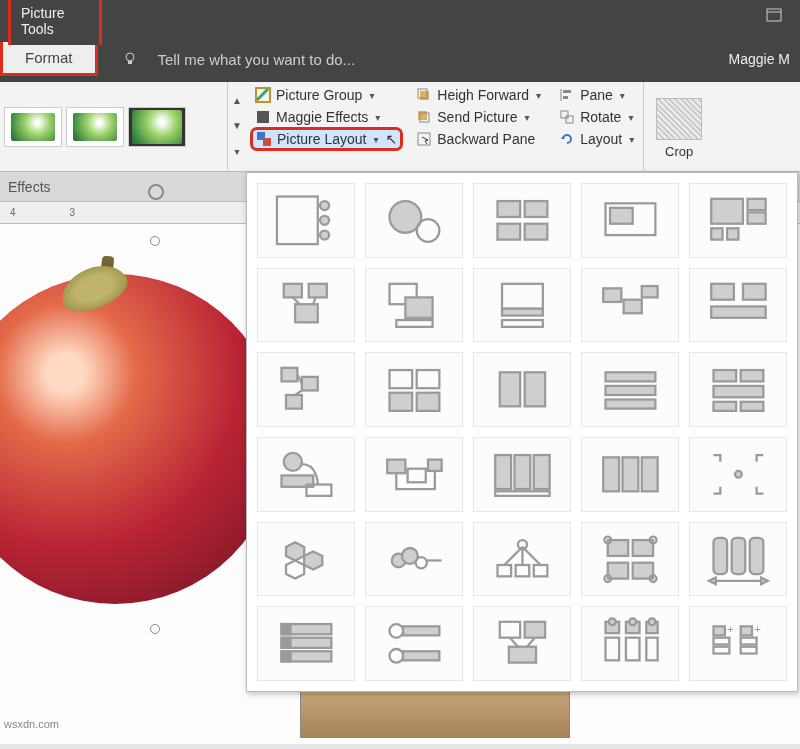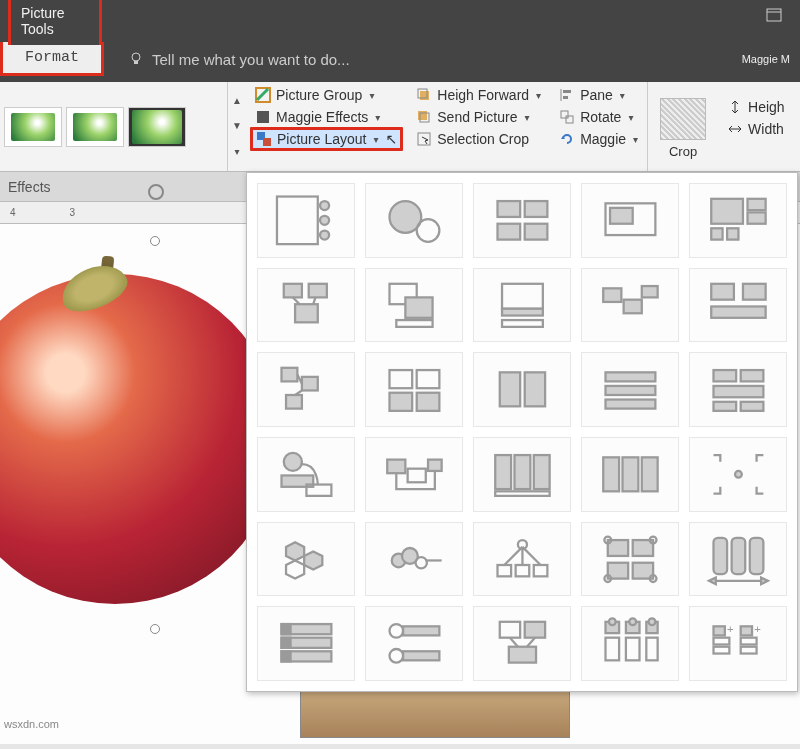--- a/index.html
+++ b/index.html
@@ -2,38 +2,38 @@
 <html><head>
 <meta charset="utf-8">
 <style>
   * { box-sizing: border-box; margin: 0; padding: 0; font-family: "Segoe UI", Arial, sans-serif; }
   body { width: 800px; height: 749px; overflow: hidden; background: #e6e6e6; position: relative; }
 
   .titlebar { height: 36px; background: #444; display: flex; align-items: center; padding: 0 8px; position:relative; }
   .title-tab { width:94px; background:#444; color:#f0f0f0; font-size:14px; padding:8px 10px; border:3px solid #dd2b1c; border-bottom:none; margin-top:2px;}
   .title-icons { position:absolute; right:18px; top:8px; color:#ccc; }
   .tabrow { height: 46px; background: #444; display:flex; align-items:center; }
-  .tab-format { border:3px solid #dd2b1c; border-top:none; padding:7px 22px; font-size:15px; color:#444; background:#eee; margin-left:0;font-family:Liberation Mono, monospace; }
-  .tellme { color:#ccc; font-size:15px; margin-left:24px; display:flex; align-items:center; gap:8px;}
+  .tab-format { border:3px solid #dd2b1c; border-top:none; padding:7px 22px; font-size:15px; color:#444; background:#eee; margin-left:0; }
+  .tellme { color:#ccc; font-size:15px; margin-left:24px; display:flex; align-items:center; gap:20px;}
   .bulb { width:16px;height:16px; display:inline-block; }
-  .user { color:#eee; font-size:11px; position:absolute; right:10px; }
+  .user { color:#eee; font-size:14px; position:absolute; right:10px; }
 
   .ribbon { height: 90px; background:#f3f3f3; border-bottom:1px solid #bbb; display:flex; }
   .styles-group { width:228px; display:flex; flex-wrap:wrap; align-content:center; padding:6px 2px; border-right:1px solid #ccc;}
   .style-thumb { width:58px; height:40px; margin:2px; background:#fff; border:1px solid #ccc; display:flex; align-items:center; justify-content:center; position:relative;}
   .thumb-img { width:44px; height:28px; background: radial-gradient(circle at 60% 35%, #fff 6%, #9cd36a 38%, #2a7a3a 90%); border-radius:2px;}
   .thumb-grey { background:#333; padding:2px;}
   .thumb-grey .thumb-img { width:50px; height:34px;}
   .spinner-col { width:18px; display:flex; flex-direction:column; justify-content:space-around; align-items:center; padding:6px 0; color:#555;}
   .spinner-col span { font-size:10px; line-height:1;}
   .cmd-col { display:flex; flex-direction:column; padding:2px 4px; font-size:14px; color:#333;}
   .cmd-row { display:flex; align-items:center; gap:5px; padding:3px 5px; white-space:nowrap;}
   .cmd-row .drop { font-size:10px; color:#555; margin-left:2px;}
   .cmd-icon { width:16px;height:16px; display:inline-block;}
-  .layout-highlight { border:3px solid #dd2b1c; border-radius:1px; margin-top:-1px; padding:1px 3px; background:#cfe5ff;}
+  .layout-highlight { border:3px solid #dd2b1c; border-radius:7px; margin-top:-1px; padding:1px 3px; background:#cfe5ff;}
   .crap-icon { width:46px; height:44px; margin:4px 6px; background:repeating-linear-gradient(45deg,#ccc,#ccc 2px,#eee 2px,#eee 4px); border:1px solid #bbb;}
   .size-col { font-size:14px; color:#333; padding-top:14px;}
 
   .canvas-top { height:30px; background:#d9d9d9; border-bottom:1px solid #bbb; display:flex; align-items:center; padding:0 8px; font-size:14px; color:#555;}
   .ruler { height:22px; background:#efefef; border-bottom:1px solid #bbb; font-size:10px; color:#666; display:flex; align-items:center; padding-left:10px; gap:54px;}
   .workspace { position:relative; height:520px; background:#fdfdfd; }
   .apple { position:absolute; left:-50px; top:50px; width:330px; height:330px; border-radius:50%; background: radial-gradient(circle at 35% 30%, #ffd9c2 6%, #e46a4a 22%, #b92435 55%, #7a1725 90%);}
   .apple::before { content:""; position:absolute; left:150px; top:-18px; width:12px; height:46px; background:linear-gradient(#7a6a3a,#4b3d1d); border-radius:4px; transform:rotate(6deg);}
   .apple::after { content:""; position:absolute; left:110px; top:-6px; width:68px; height:40px; background:radial-gradient(ellipse at center,#c0b46b 40%,#8a8a3c 90%); border-radius:50% 50% 50% 50% / 60% 60% 40% 40%; transform:rotate(-22deg);}
   .handle { width:10px;height:10px; border:1px solid #888; background:#fff; border-radius:50%; position:absolute;}
@@ -135,21 +135,21 @@
             <rect x="4" y="4" width="9" height="9" fill="none" stroke="#888"></rect>
           </svg></span>
       <span>Send Picture</span>
         <span class="drop">▾</span>
     </div>
     <div class="cmd-row">
       <span class="cmd-icon"><svg viewBox="0 0 16 16">
             <rect x="2" y="2" width="12" height="12" fill="none" stroke="#888"></rect>
             <path d="M6 6 L12 9 L9 10 L11 13" fill="none" stroke="#333"></path>
           </svg></span>
-      <span>Selection Crop</span>
+      <span>Backward Pane</span>
     </div>
   </div>
 
   <div class="cmd-col">
     <div class="cmd-row">
       <span class="cmd-icon"><svg viewBox="0 0 16 16">
             <line x1="2" y1="2" x2="2" y2="14" stroke="#888"></line>
             <rect x="4" y="3" width="8" height="3" fill="#888"></rect>
             <rect x="4" y="9" width="5" height="3" fill="#888"></rect>
           </svg></span>
@@ -162,48 +162,30 @@
             <rect x="7" y="7" width="7" height="7" fill="none" stroke="#888"></rect>
           </svg></span>
       <span>Rotate</span>
         <span class="drop">▾</span>
     </div>
     <div class="cmd-row">
       <span class="cmd-icon"><svg viewBox="0 0 16 16">
             <path d="M4 8 A4 4 0 1 1 8 12" fill="none" stroke="#3a78c8" stroke-width="2"></path>
             <polygon points="2,8 6,8 4,5" fill="#3a78c8"></polygon>
           </svg></span>
-      <span>Maggie</span>
+      <span>Layout</span>
         <span class="drop">▾</span>
     </div>
   </div>
 
   <div style="display:flex;flex-direction:column;align-items:center;border-left:1px solid #ccc;padding:12px 6px;">
     <div class="crap-icon"></div>
     <span style="font-size:13px;color:#333">Crop</span>
   </div>
 
-  <div class="size-col cmd-col">
-    <div class="cmd-row">
-      <span class="cmd-icon"><svg viewBox="0 0 16 16">
-            <line x1="8" y1="2" x2="8" y2="14" stroke="#333"></line>
-            <polyline points="5,5 8,2 11,5" fill="none" stroke="#333"></polyline>
-            <polyline points="5,11 8,14 11,11" fill="none" stroke="#333"></polyline>
-          </svg></span>
-      <span>Heigh</span>
-    </div>
-    <div class="cmd-row">
-      <span class="cmd-icon"><svg viewBox="0 0 16 16">
-            <line x1="2" y1="8" x2="14" y2="8" stroke="#333"></line>
-            <polyline points="5,5 2,8 5,11" fill="none" stroke="#333"></polyline>
-            <polyline points="11,5 14,8 11,11" fill="none" stroke="#333"></polyline>
-          </svg></span>
-      <span>Width</span>
-    </div>
-  </div>
 </div>
 
 <div class="canvas-top">
   <span>Effects</span>
 </div>
 <div class="ruler">
   <span>4</span>
   <span>3</span>
 </div>
 

